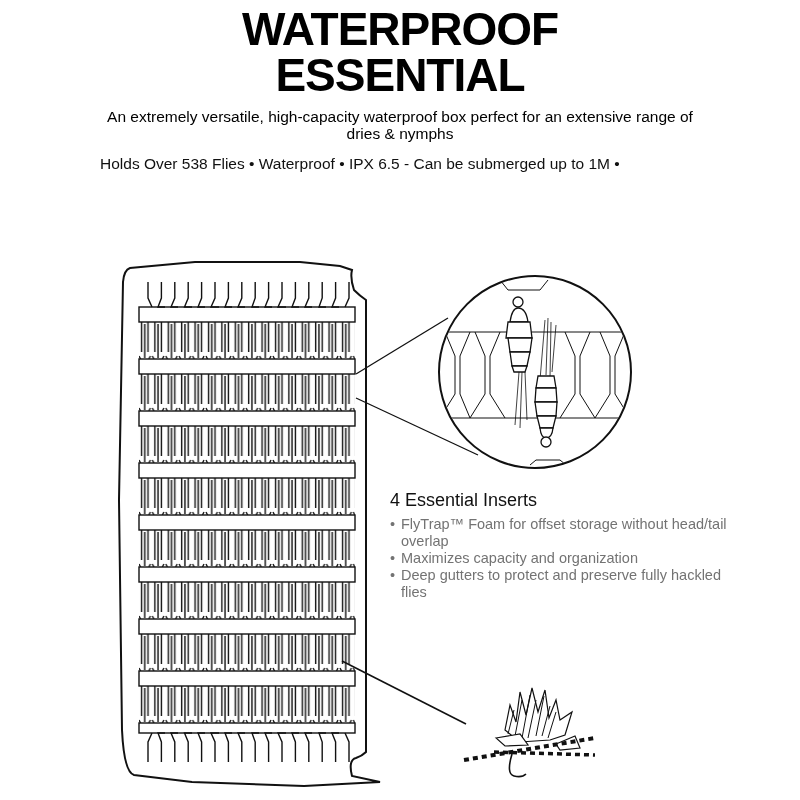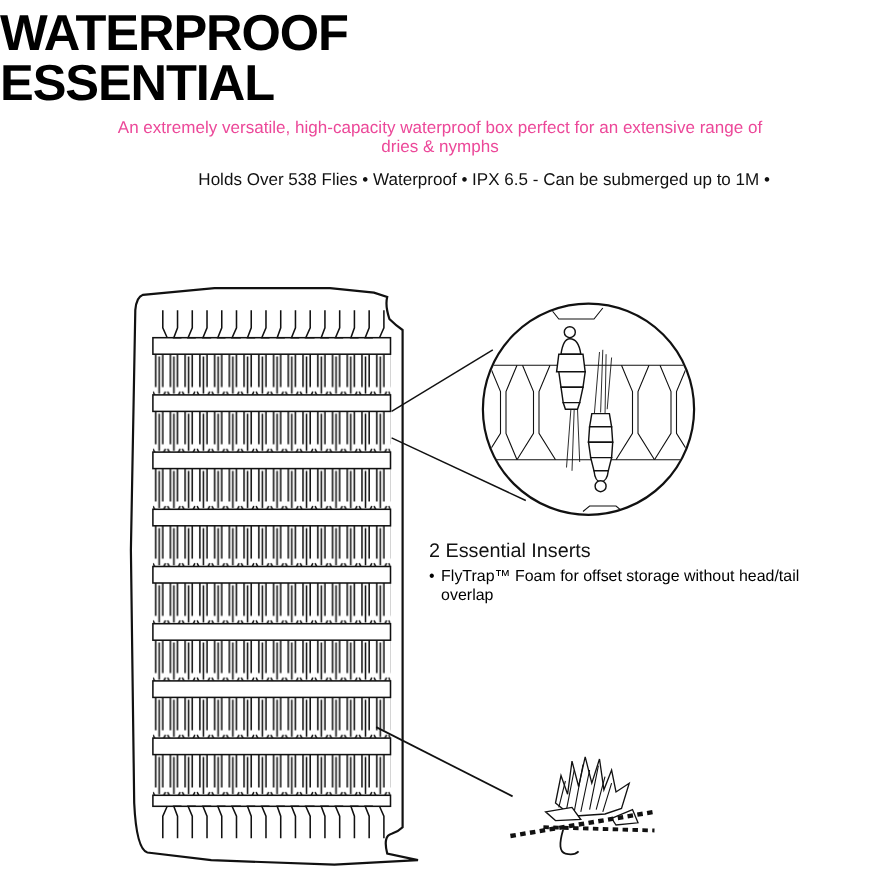--- a/index.html
+++ b/index.html
@@ -1,24 +1,24 @@
 <!DOCTYPE html>
 <html><head>
 <meta charset="utf-8">
 <style>
   html, body { margin:0; padding:0; background:#ffffff; }
   body { width:800px; height:800px; position:relative; overflow:hidden; font-family:"Liberation Sans", sans-serif; color:#111; }
-  .title { position:absolute; left:0; top:6px; width:800px; font-family:"Liberation Sans", sans-serif; font-weight:700; font-size:46px; line-height:46px; letter-spacing:-1px; color:#000; }
+  .title { position:absolute; left:0; top:6px; width:800px; text-align:center; font-family:"Liberation Sans", sans-serif; font-weight:700; font-size:46px; line-height:46px; letter-spacing:-1px; color:#000; }
   .title span { display:block; }
-  .subtitle { position:absolute; left:100px; top:108px; width:600px; text-align:center; font-size:15.5px; line-height:17px; color:#ec4899; }
-  .features { position:absolute; left:100px; top:155px; width:600px; text-align:right; font-size:15.5px; line-height:17px; color:#111; }
+  .subtitle { position:absolute; left:100px; top:108px; width:600px; text-align:center; font-size:15.5px; line-height:17px; color:#000000; }
+  .features { position:absolute; left:100px; top:155px; width:600px; text-align:left; font-size:15.5px; line-height:17px; color:#111; }
   .inserts { position:absolute; left:390px; top:489px; width:360px; }
   .inserts h3 { margin:0 0 5px 0; font-size:18px; font-weight:400; line-height:22px; color:#111; }
   .inserts ul { margin:0; padding:0; list-style:none; }
-  .inserts li { position:relative; padding-left:11px; font-size:14.5px; line-height:17px; color:#000000; }
+  .inserts li { position:relative; padding-left:11px; font-size:14.5px; line-height:17px; color:#737373; }
   .inserts li::before { content:"•"; position:absolute; left:0; top:0; }
   svg { position:absolute; left:0; top:0; }
 </style>
 </head>
 <body>
 
 <div class="title">
   <span>WATERPROOF</span>
   <span>ESSENTIAL</span>
 </div>
@@ -126,17 +126,19 @@
     <path d="M508,734 L514,710 M515,736 L522,700 M522,738 L530,695 M528,738 L536,700 M536,736 L544,696 M542,736 L550,706 M548,738 L556,712" stroke-width="1"></path>
     <path d="M496,738 L520,734 L528,745 L505,746 Z" fill="#fff" stroke-width="1.2"></path>
     <path d="M556,744 L575,736 L580,748 L560,750 Z" fill="#fff" stroke-width="1.2"></path>
     <path d="M464,760 L595,738" stroke-width="4" stroke-dasharray="5 4"></path>
     <path d="M494,752 L595,755" stroke-width="3.5" stroke-dasharray="5 4"></path>
     <path d="M512,754 Q506,774 514,776 Q522,778 526,774" stroke-width="1.6"></path>
   </g>
 </svg>
 
 <div class="inserts">
-  <h3>2 Essential Inserts</h3>
+  <h3>4 Essential Inserts</h3>
   <ul>
     <li>FlyTrap™ Foam for offset storage without head/tail overlap</li>
+    <li>Maximizes capacity and organization</li>
+    <li>Deep gutters to protect and preserve fully hackled flies</li>
   </ul>
 </div>
 
 </body></html>

